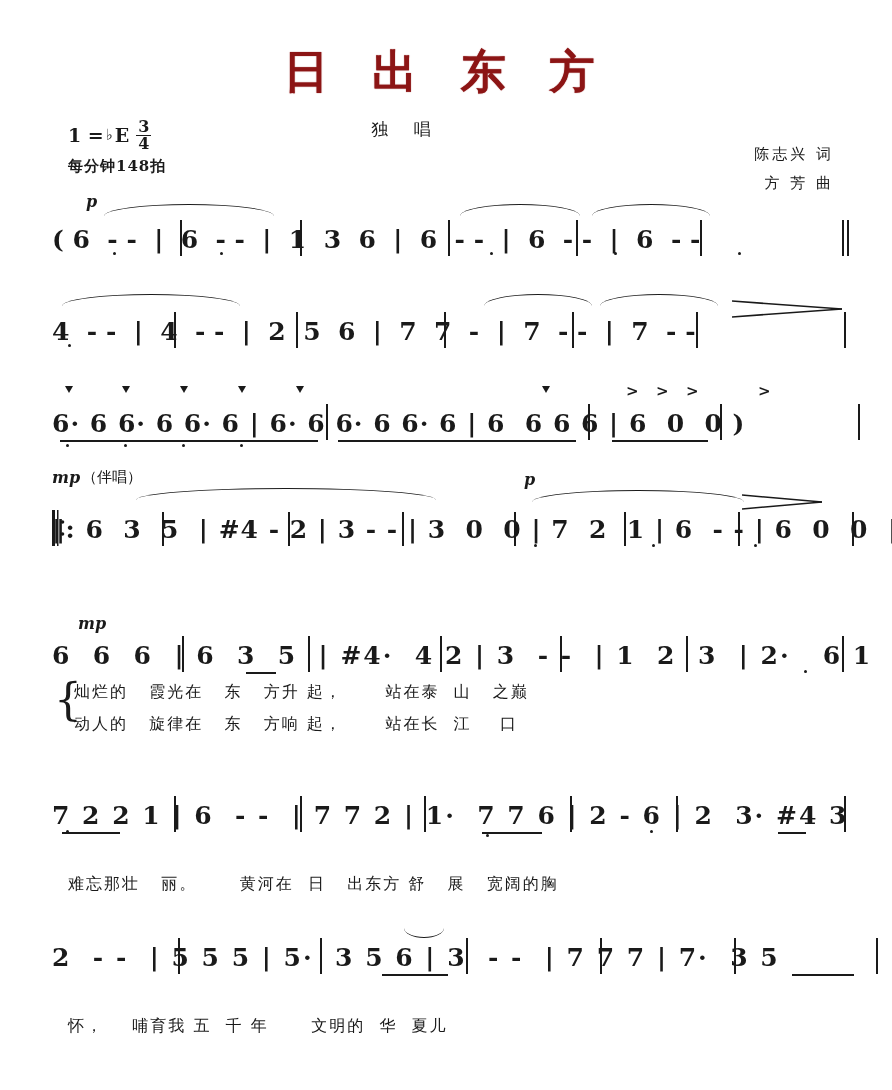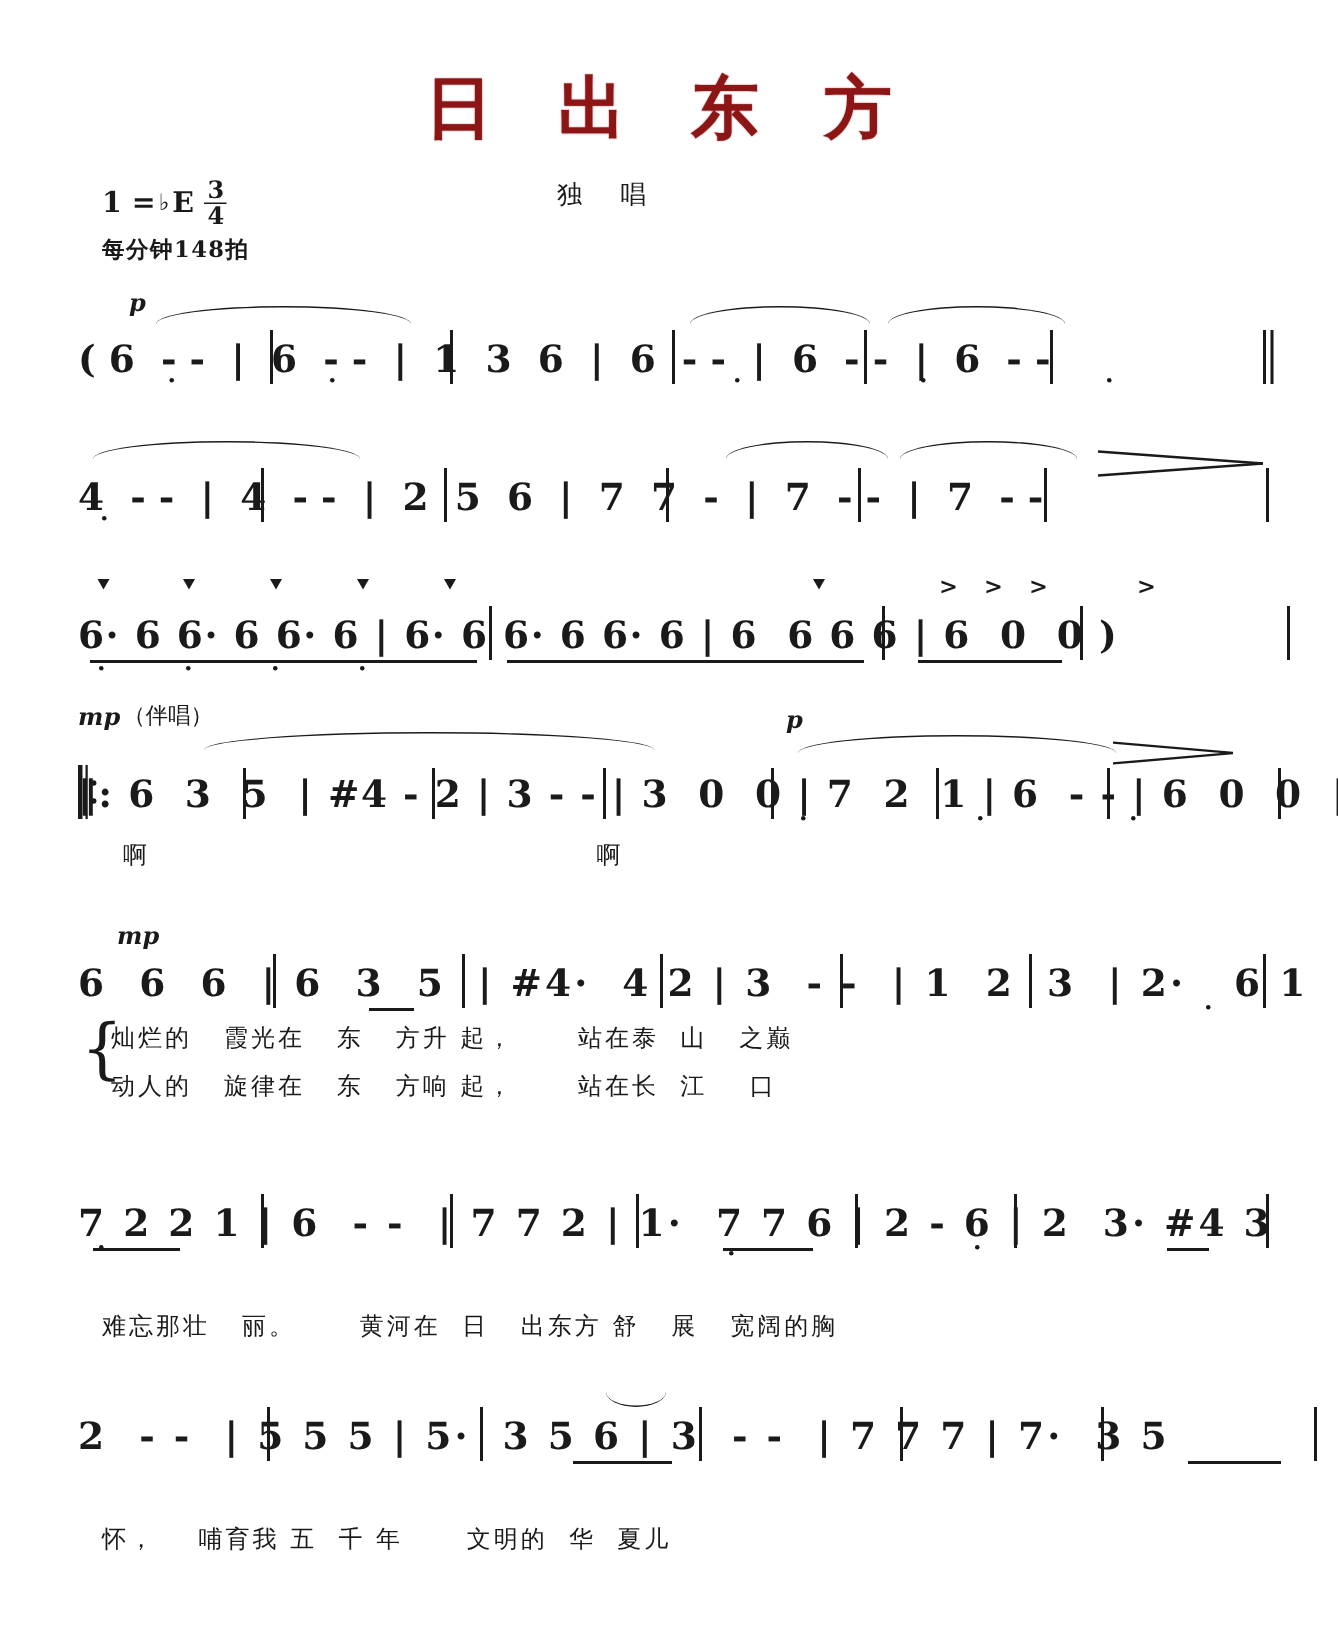--- a/index.html
+++ b/index.html
@@ -104,20 +104,24 @@
   <div class="keysig">
     <span>1 =</span>
     <span class="flat">♭</span>
     <span>E</span>
     <span class="frac">
       <span class="num">3</span>
       <span class="den">4</span>
     </span>
   </div>
   <div class="tempo">每分钟148拍</div>
+  <div class="credits">
+    <div>陈志兴 词</div>
+    <div>方 芳 曲</div>
+  </div>
 
   <div class="sys" style="top:196px;">
     <div class="dyn" style="left:34px;top:-4px;">p</div>
 
     <div class="slur" style="left:52px;top:8px;width:170px;"></div>
     <div class="slur" style="left:408px;top:8px;width:120px;"></div>
     <div class="slur" style="left:540px;top:8px;width:118px;"></div>
 
     <div class="notes" style="top:22px;">( 6  - -  |  6  - -  |  1  3  6  |  6  - -  |  6  - -  |  6  - -</div>
 
@@ -220,21 +224,20 @@
     <div class="barline" style="left:350px;top:44px;height:34px;"></div>
     <div class="barline" style="left:462px;top:44px;height:34px;"></div>
     <div class="barline" style="left:572px;top:44px;height:34px;"></div>
     <div class="barline" style="left:686px;top:44px;height:34px;"></div>
     <div class="barline" style="left:800px;top:44px;height:34px;"></div>
 
     <div class="dot" style="left:482px;top:76px;"></div>
     <div class="dot" style="left:600px;top:76px;"></div>
     <div class="dot" style="left:702px;top:76px;"></div>
 
-    <div class="lyric" style="left:30px;top:92px;letter-spacing:2px;">啊                                          啊</div>
   </div>
 
   <div class="sys" style="top:614px;">
     <div class="dyn" style="left:26px;top:0px;">mp</div>
 
     <div class="notes" style="top:20px;letter-spacing:2px;">6  6  6  | 6  3  5  | #4·  4 2 | 3  - -  | 1  2  3  | 2·   6 1</div>
 
     <div class="beam" style="left:194px;top:58px;width:30px;"></div>
 
     <div class="barline" style="left:130px;top:22px;height:36px;"></div>

